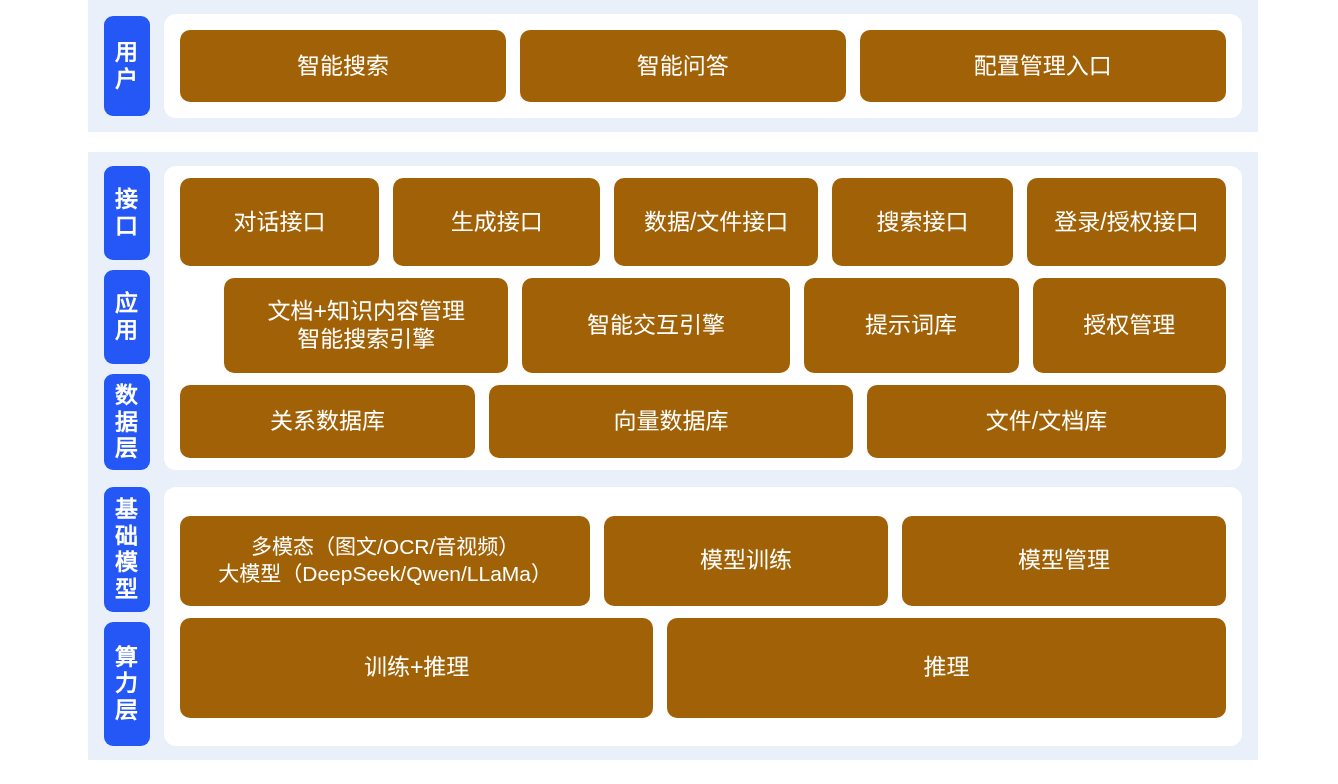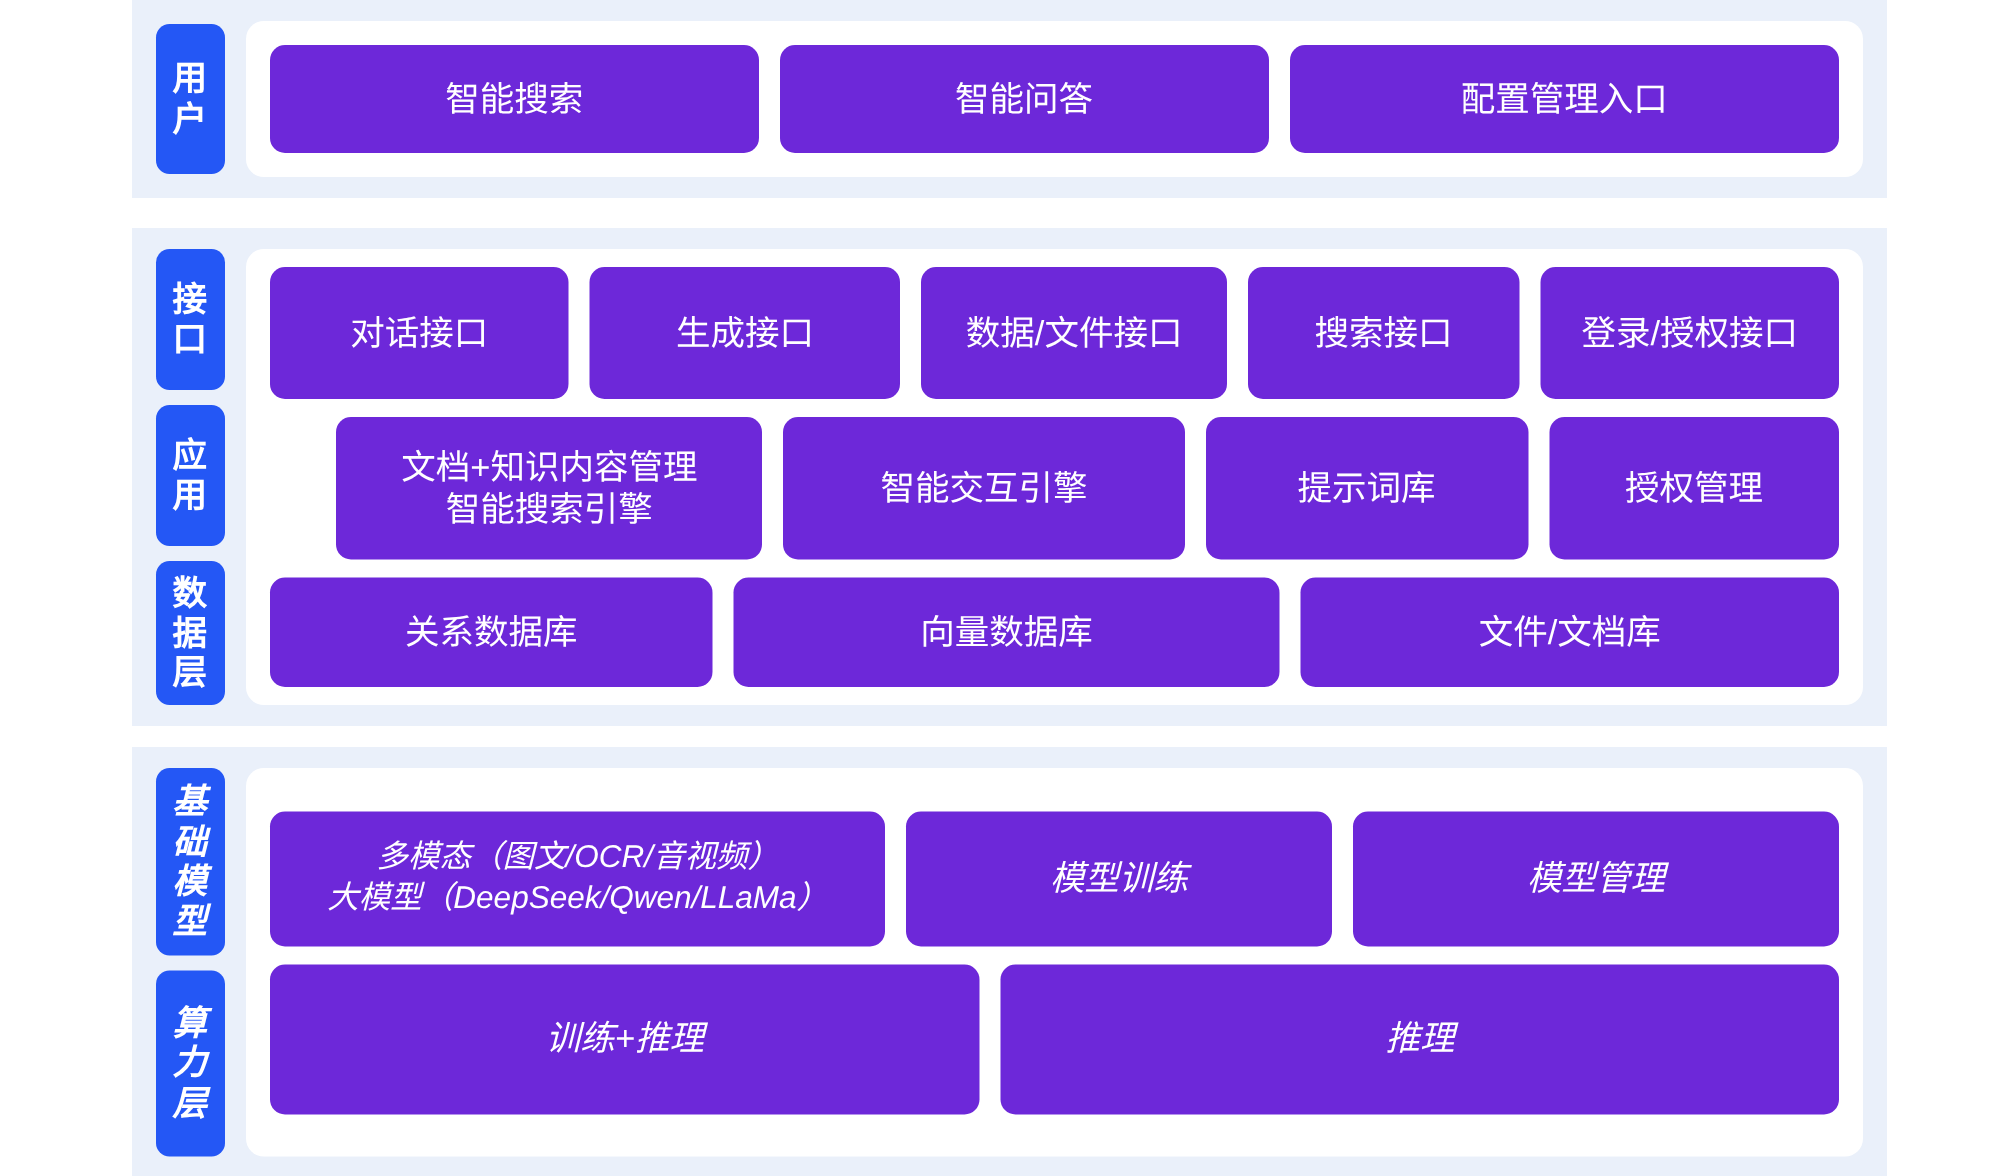--- a/index.html
+++ b/index.html
@@ -27,21 +27,21 @@
     position: absolute;
     left: 88px;
     width: 1170px;
     background: #EAF0FA;
     display: flex;
     align-items: stretch;
     box-sizing: border-box;
   }
   .band-user  { top: 0px;   height: 132px; }
   .band-app   { top: 152px; height: 332px; }
-  .band-infra { top: 498px; height: 287px; font-style: italic; }
+  .band-infra { top: 473px; height: 287px; }
 
   
   .tab-col {
     width: 62px;
     flex: 0 0 62px;
     display: flex;
     flex-direction: column;
     justify-content: center;
     padding: 14px 0 14px 16px;
     box-sizing: border-box;
@@ -91,21 +91,21 @@
   }
 
   .row {
     display: flex;
     gap: 14px;
     align-items: stretch;
   }
 
   
   .card {
-    background: #6d28d9;
+    background: #a16207;
     border-radius: 10px;
     color: #ffffff;
     display: flex;
     align-items: center;
     justify-content: center;
     text-align: center;
     font-size: 23px;
     line-height: 1.25;
     box-sizing: border-box;
     padding: 6px 10px;

